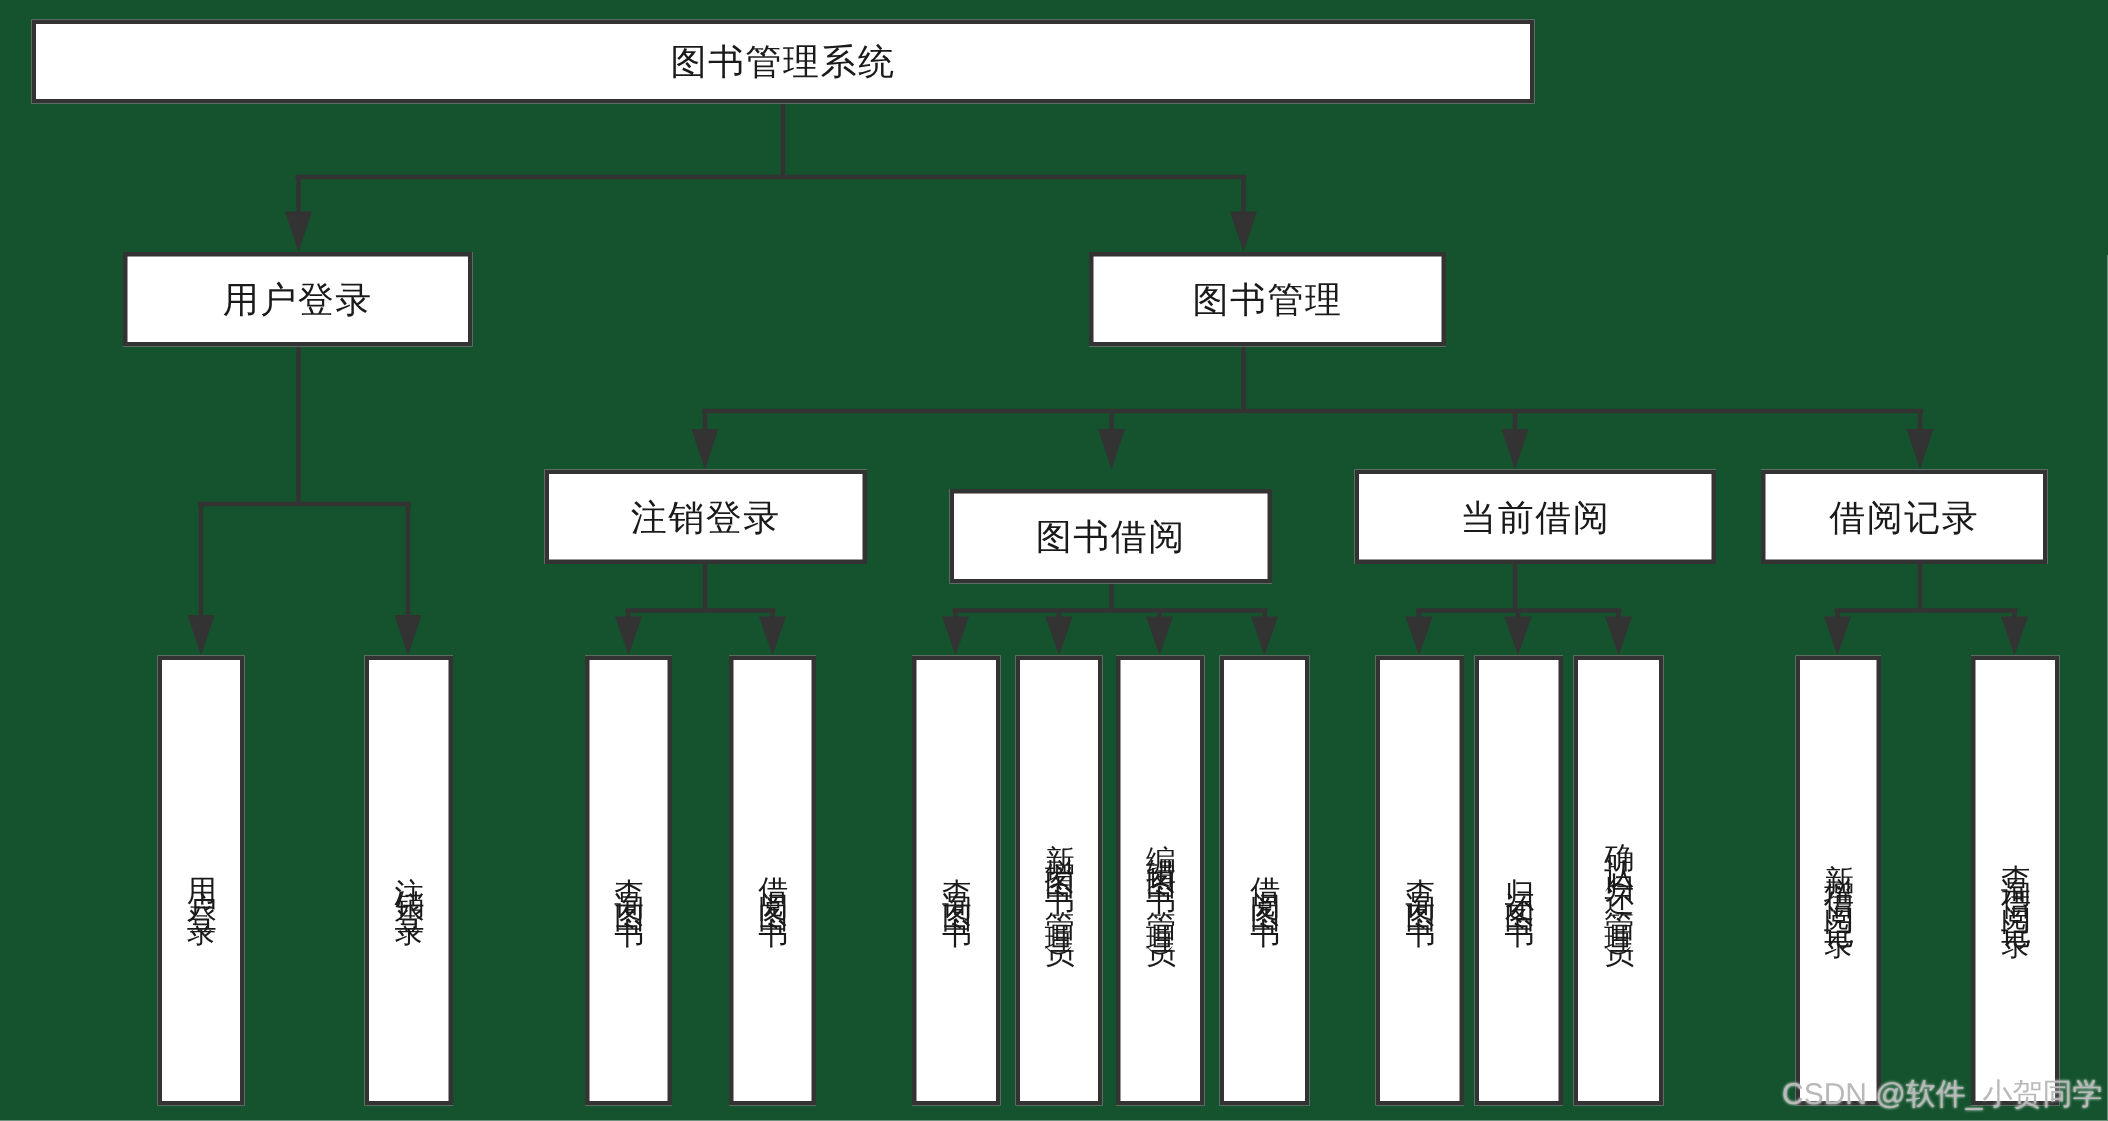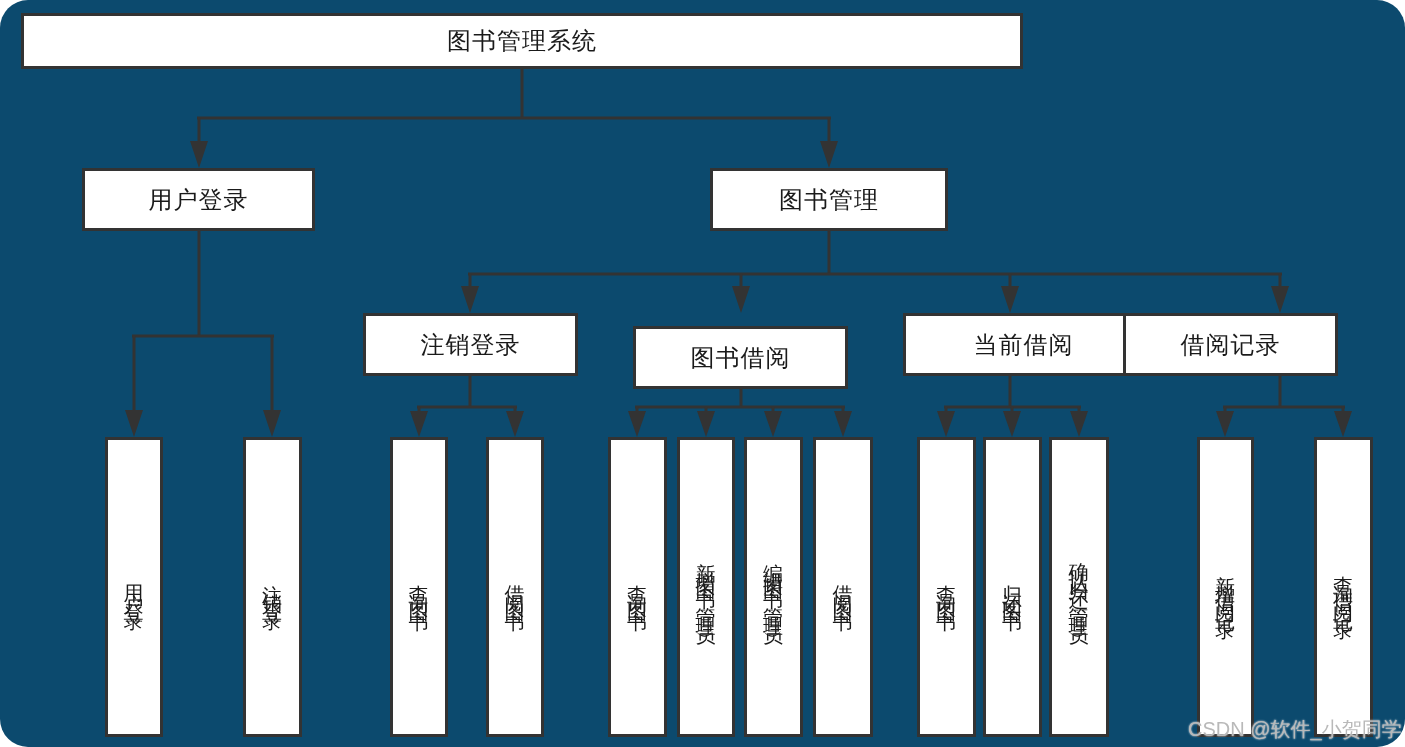--- a/index.html
+++ b/index.html
@@ -1,20 +1,20 @@
 <!DOCTYPE html>
 <html><head>
 <meta charset="utf-8">
 <style>
   html,body{margin:0;padding:0;background:#ffffff;}
   body{
     font-family:"Liberation Sans","DejaVu Sans",sans-serif;
     width:1405px;height:747px;position:relative;overflow:hidden;
   }
-  .canvas{position:absolute;left:0;top:0;width:1405px;height:747px;background:#0c4a6e;border-radius:28px;}
+  .canvas{position:absolute;left:0;top:0;width:1405px;height:747px;background:#14532d;}
   .edges{position:absolute;left:0;top:0;width:1405px;height:747px;pointer-events:none;}
   .box{
     position:absolute;background:#ffffff;border:3px solid #333333;
     display:flex;align-items:center;justify-content:center;
     box-sizing:border-box;color:#1a1a1a;
   }
   .hlabel{font-size:24px;letter-spacing:1px;white-space:nowrap;}
   .vbox{border-width:3px;}
   .vlabel{
     writing-mode:vertical-rl;text-orientation:mixed;
@@ -109,34 +109,34 @@
     </g>
   </svg>
 
   <div class="box" style="left:21px;top:13px;width:1002px;height:56px;">
     <span class="hlabel">图书管理系统</span>
   </div>
 
   <div class="box" style="left:82px;top:168px;width:233px;height:63px;">
     <span class="hlabel">用户登录</span>
   </div>
-  <div class="box" style="left:710px;top:168px;width:238px;height:63px;">
+  <div class="box" style="left:726px;top:168px;width:238px;height:63px;">
     <span class="hlabel">图书管理</span>
   </div>
 
   <div class="box" style="left:363px;top:313px;width:215px;height:63px;">
     <span class="hlabel">注销登录</span>
   </div>
   <div class="box" style="left:633px;top:326px;width:215px;height:63px;">
     <span class="hlabel">图书借阅</span>
   </div>
   <div class="box" style="left:903px;top:313px;width:241px;height:63px;">
     <span class="hlabel">当前借阅</span>
   </div>
-  <div class="box" style="left:1123px;top:313px;width:215px;height:63px;">
+  <div class="box" style="left:1174px;top:313px;width:191px;height:63px;">
     <span class="hlabel">借阅记录</span>
   </div>
 
   <div class="box vbox" style="left:105px;top:437px;width:58px;height:300px;">
     <span class="vlabel">用户登录</span>
   </div>
   <div class="box vbox" style="left:243px;top:437px;width:59px;height:300px;">
     <span class="vlabel">注销登录</span>
   </div>
 

